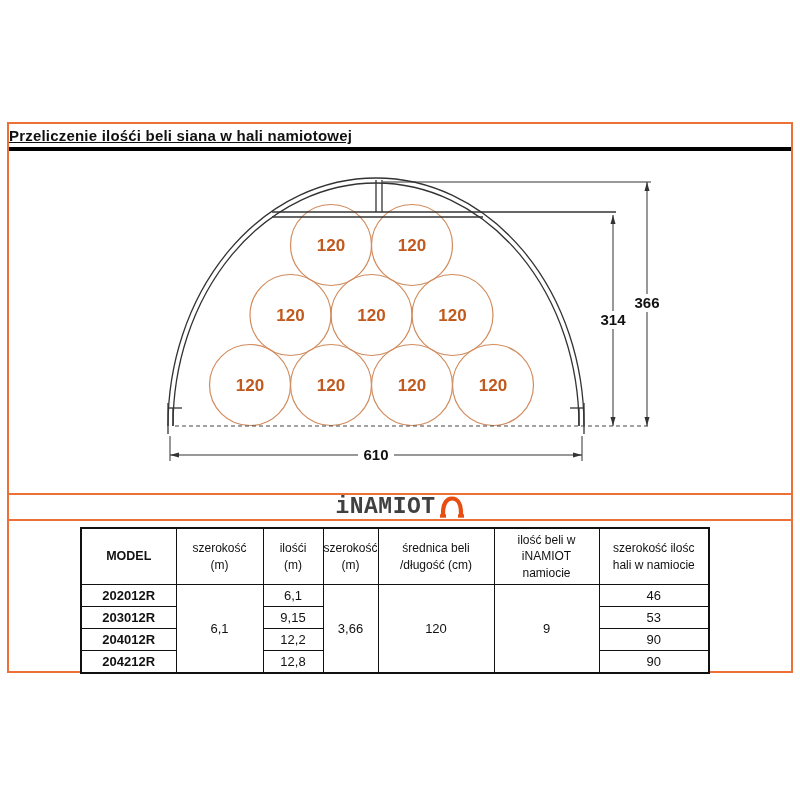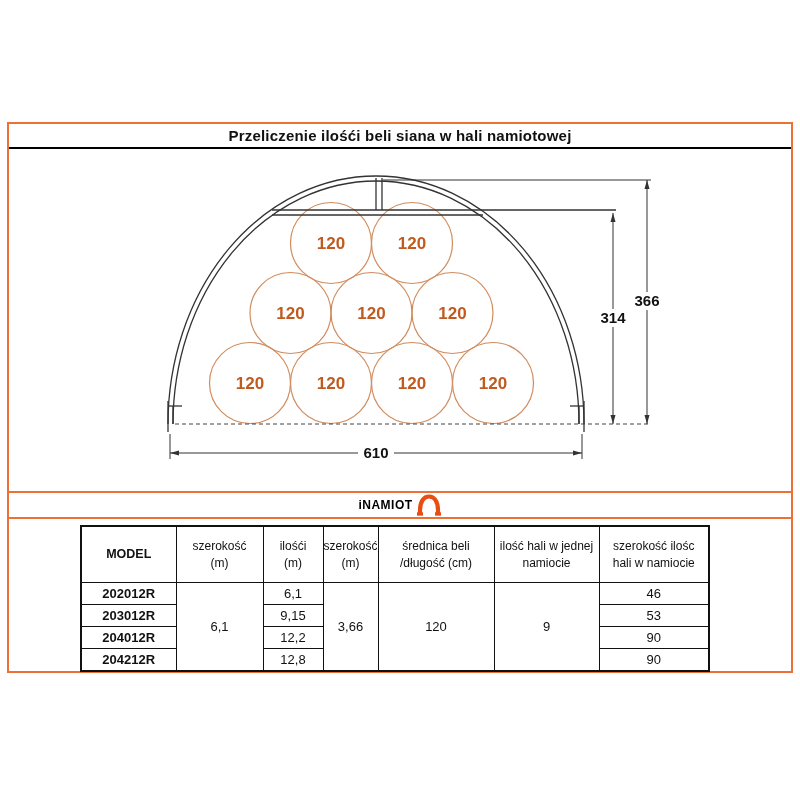--- a/index.html
+++ b/index.html
@@ -1,27 +1,27 @@
 <!DOCTYPE html>
 <html><head>
 <meta charset="utf-8">
 <style>
   html,body{margin:0;padding:0;background:#ffffff;}
   .page{position:relative;width:800px;height:800px;background:#fff;overflow:hidden;
         font-family:"Liberation Sans",sans-serif;color:#111;}
   .frame{position:absolute;left:7px;top:122px;width:786px;height:551px;
          border:2px solid #ED7137;box-sizing:border-box;background:#fff;}
-  .title-band{height:23px;border-bottom:2px solid #000000;display:flex;
-              align-items:center;justify-content:center;}
+  .title-band{height:23px;border-bottom:4px solid #000000;display:flex;
+              align-items:center;justify-content:flex-start;text-decoration:underline;}
   .title-band span{font-size:15px;font-weight:bold;letter-spacing:.2px;}
   .diagram-band{height:342px;border-bottom:2px solid #ED7137;position:relative;}
   .logo-band{height:24px;border-bottom:2px solid #ED7137;display:flex;
              align-items:center;justify-content:center;gap:3px;}
-  .logo-text{font-family:Liberation Sans, sans-serif;font-weight:bold;font-size:12px;
-             letter-spacing:.5px;color:#000000;line-height:1;}
+  .logo-text{font-family:Liberation Mono, monospace;font-weight:bold;font-size:23px;
+             letter-spacing:.5px;color:#404040;line-height:1;}
   .table-band{position:relative;height:152px;}
   table.spec{position:absolute;left:71px;top:6px;border-collapse:collapse;
              table-layout:fixed;width:628px;background:#fff;}
   table.spec{border:2px solid #111;}
   table.spec td,table.spec th{border:1px solid #111;text-align:center;vertical-align:middle;
              padding:0;font-weight:normal;}
   table.spec thead th{height:55px;font-size:12px;line-height:1.35;}
   table.spec thead th.model-h{font-size:12.5px;font-weight:bold;}
   table.spec tbody td{height:21px;font-size:13px;margin-top:36px;}
   table.spec tbody td.model{font-weight:bold;}
@@ -153,21 +153,21 @@
             </th>
             <th>
               <div>szerokość</div>
               <div>(m)</div>
             </th>
             <th>
               <div>średnica beli</div>
               <div>/długość (cm)</div>
             </th>
             <th>
-              <div>ilość hali w jednej</div>
+              <div>ilość beli w iNAMIOT</div>
               <div>namiocie</div>
             </th>
             <th>
               <div>szerokość ilośc</div>
               <div>hali w namiocie</div>
             </th>
           </tr>
         </thead>
         <tbody>
           <tr>

